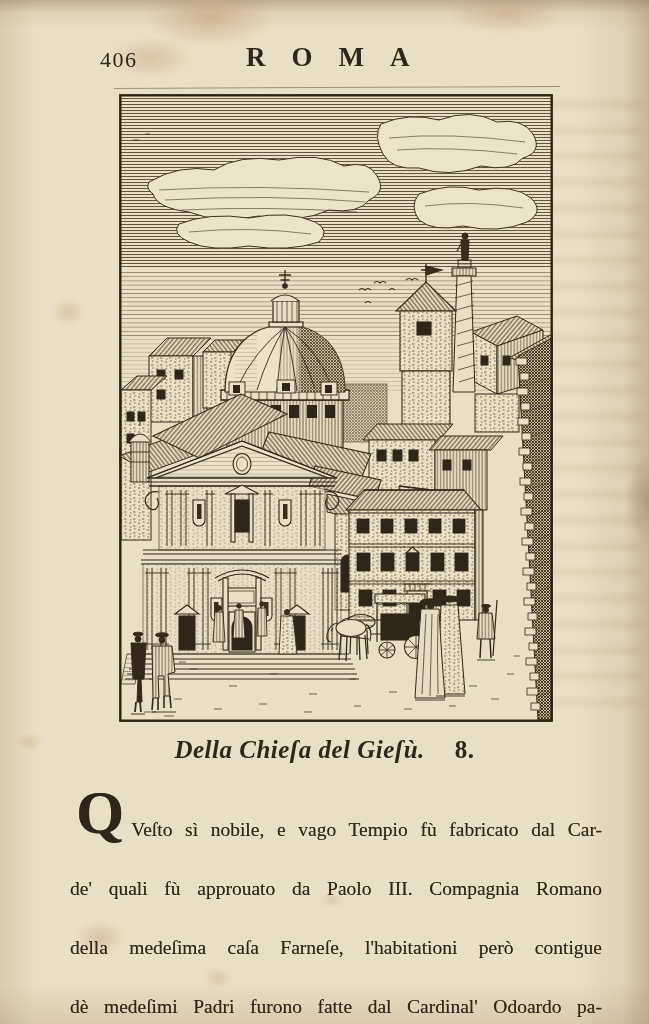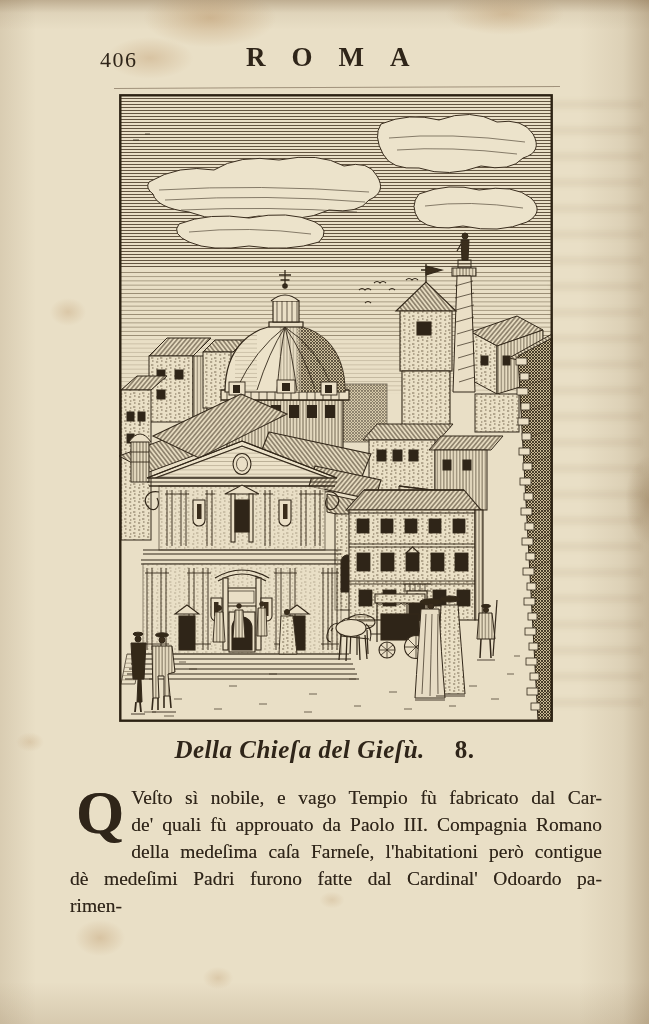--- a/index.html
+++ b/index.html
@@ -25,21 +25,21 @@
   .pagenum{position:absolute;left:100px;top:47px;font-size:22px;letter-spacing:1.5px;}
   .head{position:absolute;left:246px;top:42px;font-size:27px;font-weight:bold;letter-spacing:26px;}
   .rule{position:absolute;left:114px;top:87px;width:446px;height:0;border-top:1px solid rgba(70,52,30,.45);transform:rotate(-.25deg);}
   .plate{position:absolute;left:119px;top:94px;width:434px;height:628px;margin:0;}
   .caption{position:absolute;left:0;top:736px;width:649px;display:flex;justify-content:center;gap:30px;
            font-style:italic;font-size:25px;font-weight:600;letter-spacing:.5px;}
   .cap-index{font-style:normal;}
   .textblock{position:absolute;left:70px;top:784px;width:532px;font-size:19.5px;line-height:27px;
              text-shadow:0 0 .6px rgba(47,37,25,.55);}
   .dropcap{float:left;font-size:62px;line-height:50px;height:53px;padding:3px 7px 0 6px;font-weight:600;}
-  .bline{text-align:justify;text-align-last:justify;word-spacing:1px;}
+  .bline{text-align:justify;text-align-last:justify;word-spacing:1px;margin-top:32px;}
   .catchword{text-align:left;padding-right:112px;}
   .bleed{position:absolute;right:6px;top:100px;width:92px;height:620px;pointer-events:none;
          background:repeating-linear-gradient(180deg, rgba(125,95,60,.07) 0 9px, rgba(125,95,60,0) 9px 26px);
          filter:blur(2px);}
   svg .ln{stroke:#33281a;fill:none;}
 </style>
 </head>
 <body>
 
 <div class="page">

